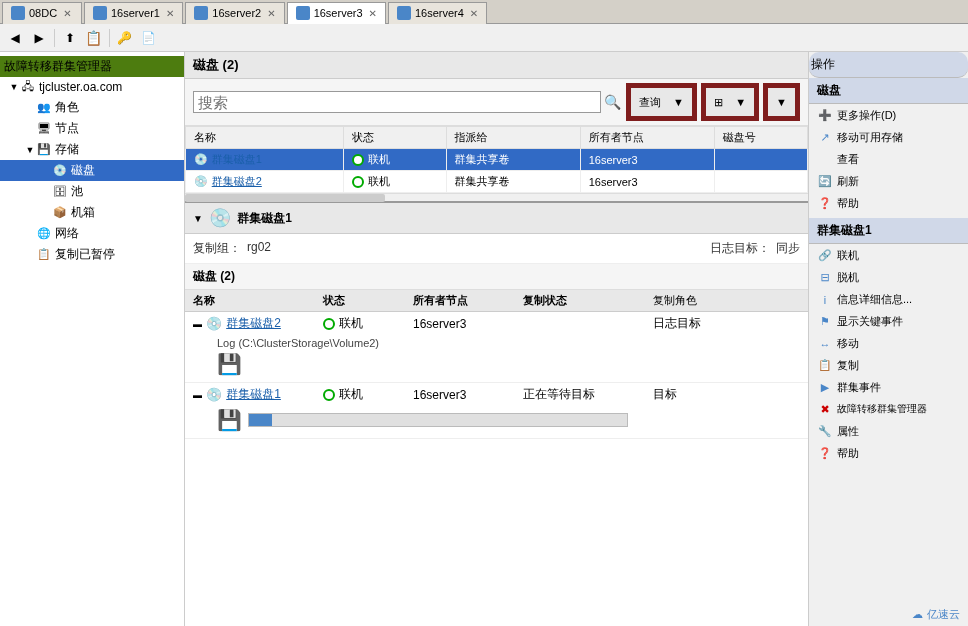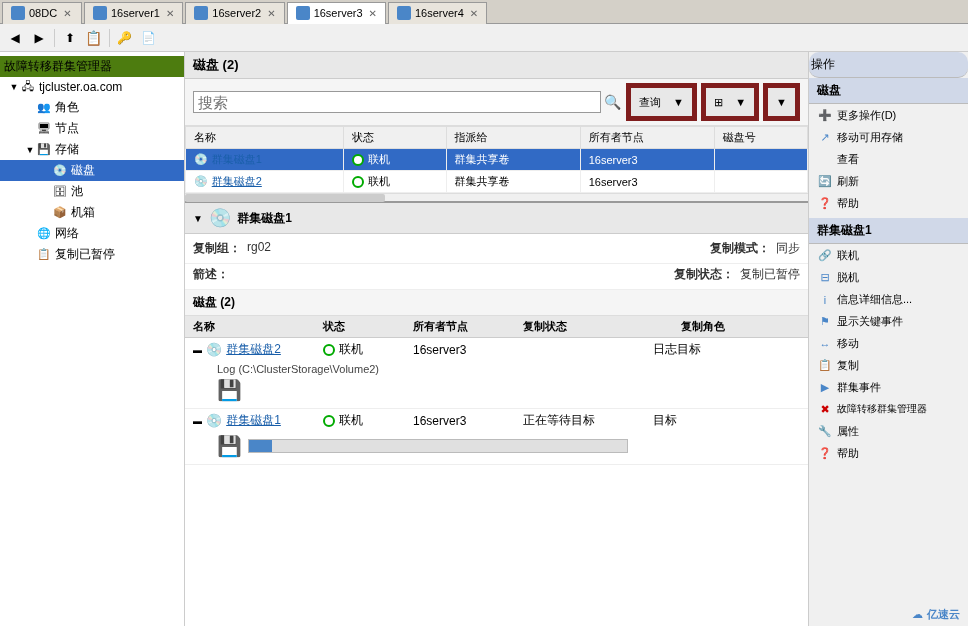--- a/index.html
+++ b/index.html
@@ -49,42 +49,42 @@
     .status-online { display: flex; align-items: center; gap: 4px; }
     .status-dot-bordered { width: 12px; height: 12px; border-radius: 50%; border: 2px solid #00aa00; display: inline-block; }
 
     
     .detail-panel { flex: 1; overflow-y: auto; border-top: 1px solid #999; }
     .detail-header { display: flex; align-items: center; background: #e8e8e8; padding: 4px 8px; border-bottom: 1px solid #ccc; font-weight: bold; font-size: 12px; gap: 6px; }
     .detail-expand { font-size: 10px; cursor: pointer; }
 
     .detail-info { padding: 6px 8px; display: flex; gap: 20px; flex-wrap: wrap; border-bottom: 1px solid #eee; }
     .detail-field { display: flex; gap: 6px; }
-    .detail-label { font-weight: bold; color: #333; }
+    .detail-label { font-weight: normal; color: #333; }
     .detail-value { color: #333; }
 
     .sub-section-header { display: flex; align-items: center; padding: 4px 8px; font-weight: bold; background: #f5f5f5; border-bottom: 1px solid #ddd; font-size: 12px; }
 
     .disk-row { border-bottom: 1px solid #eee; }
     .progress-bar-outer { width: 380px; height: 14px; background: #e0e0e0; border: 1px solid #bbb; }
     .progress-bar-inner { height: 100%; }
     .progress-bar-red { background: #cc2200; }
     .progress-bar-blue { background: #4a86c8; }
     .progress-size { font-size: 11px; color: #555; margin-top: 2px; }
 
     
     .actions-panel { width: 160px; background: #f0f0f0; border-left: 1px solid #ccc; overflow-y: auto; padding: 0; }
     .actions-section { margin-bottom: 4px; }
     .actions-title { background: #d0d8e8; padding: 4px 8px; font-weight: bold; font-size: 12px; border-bottom: 1px solid #bbb; }
     .action-item { display: flex; align-items: center; padding: 3px 8px; cursor: pointer; gap: 4px; font-size: 11px; }
     .action-icon { width: 16px; height: 16px; display: inline-flex; align-items: center; justify-content: center; font-size: 11px; flex-shrink: 0; }
 
     
     .watermark { position: fixed; bottom: 4px; right: 8px; font-size: 11px; color: #999; display: flex; align-items: center; gap: 4px; }
-    .watermark-logo { font-weight: bold; color: #4a86c8; }
+    .watermark-logo { font-weight: normal; color: #4a86c8; }
 
     .link-blue { color: #1a5faa; cursor: pointer; text-decoration: underline; }
     .link-blue-row { color: #1a5faa; }
   </style>
 </head>
 <body>
 
 <div class="tab-bar">
   <div class="tab">
     <span class="tab-icon"></span>
@@ -278,46 +278,35 @@
         <span>群集磁盘1</span>
       </div>
 
       <div class="detail-info">
         <div class="detail-field">
           <span class="detail-label">复制组：</span>
           <span class="detail-value">rg02</span>
         </div>
         <div style="flex:1;"></div>
         <div class="detail-field">
-          <span class="detail-label">复制模式：</span>
+          <span class="detail-label">日志目标：</span>
           <span class="detail-value">同步</span>
-        </div>
-      </div>
-      <div class="detail-info" style="padding-top:2px;">
-        <div class="detail-field">
-          <span class="detail-label">箭述：</span>
-          <span class="detail-value"></span>
-        </div>
-        <div style="flex:1;"></div>
-        <div class="detail-field">
-          <span class="detail-label">复制状态：</span>
-          <span class="detail-value">复制已暂停</span>
         </div>
       </div>
 
       <div class="sub-section-header">
         <span>磁盘 (2)</span>
       </div>
 
       <div style="background:#e8e8e8;border-bottom:1px solid #ccc;display:grid;grid-template-columns:130px 90px 110px 130px 100px;padding:3px 8px;">
         <span style="font-size:11px;font-weight:bold;">名称</span>
         <span style="font-size:11px;font-weight:bold;">状态</span>
         <span style="font-size:11px;font-weight:bold;">所有者节点</span>
         <span style="font-size:11px;font-weight:bold;">复制状态</span>
-        <span style="font-size:11px;font-weight:bold;text-align:center;">复制角色</span>
+        <span style="font-size:11px;font-weight:normal;">复制角色</span>
       </div>
 
       <div class="disk-row">
         <div style="display:grid;grid-template-columns:130px 90px 110px 130px 100px;padding:3px 8px;align-items:center;">
           <span style="display:flex;align-items:center;gap:4px;">
             <span style="font-size:9px;">▬</span>
             <span style="font-size:13px;">💿</span>
             <span class="link-blue">群集磁盘2</span>
           </span>
           <span>

